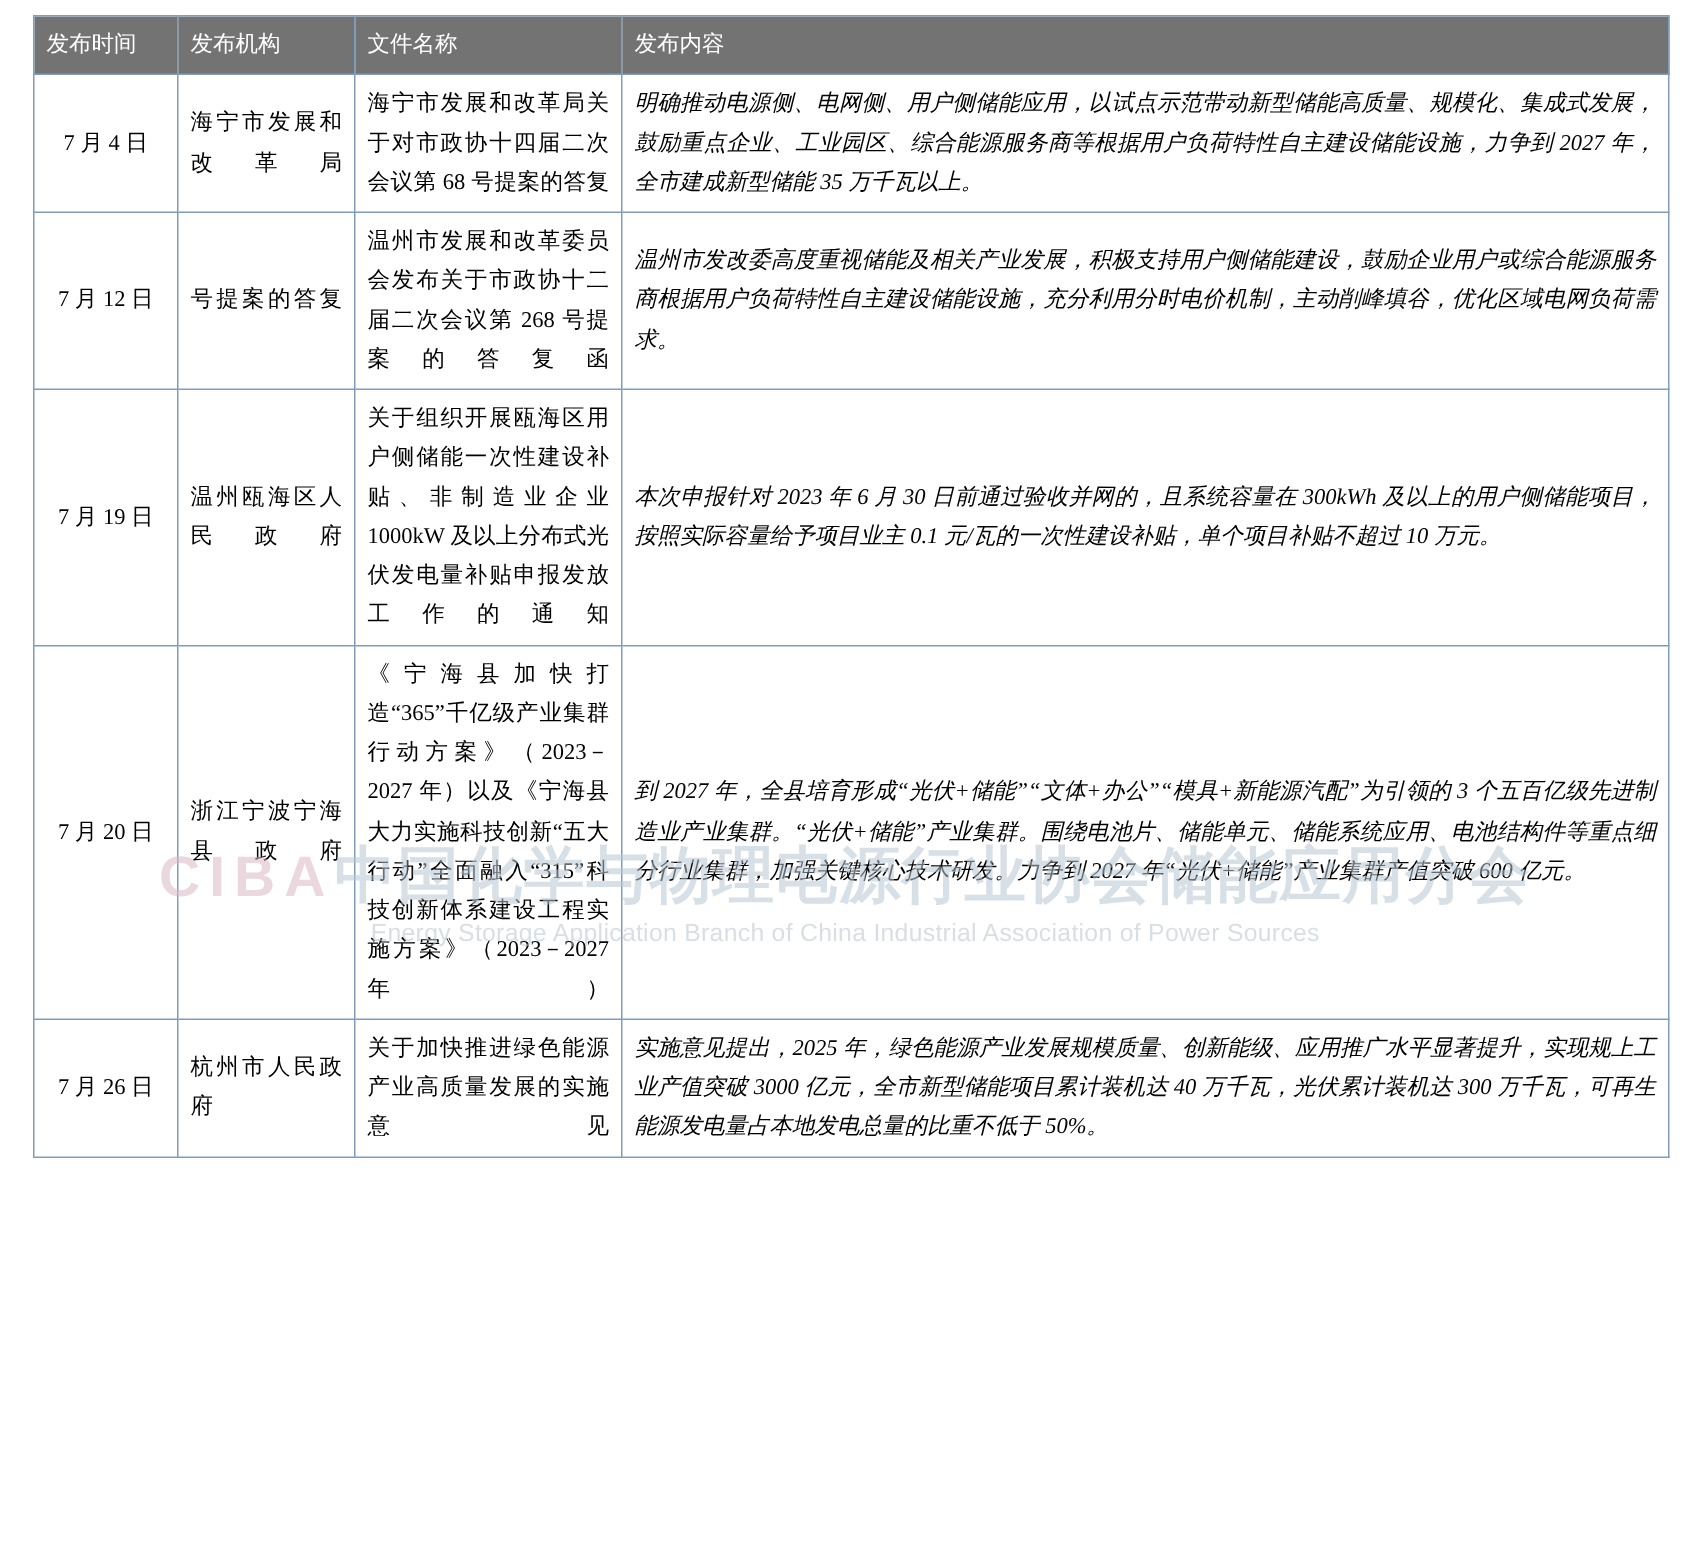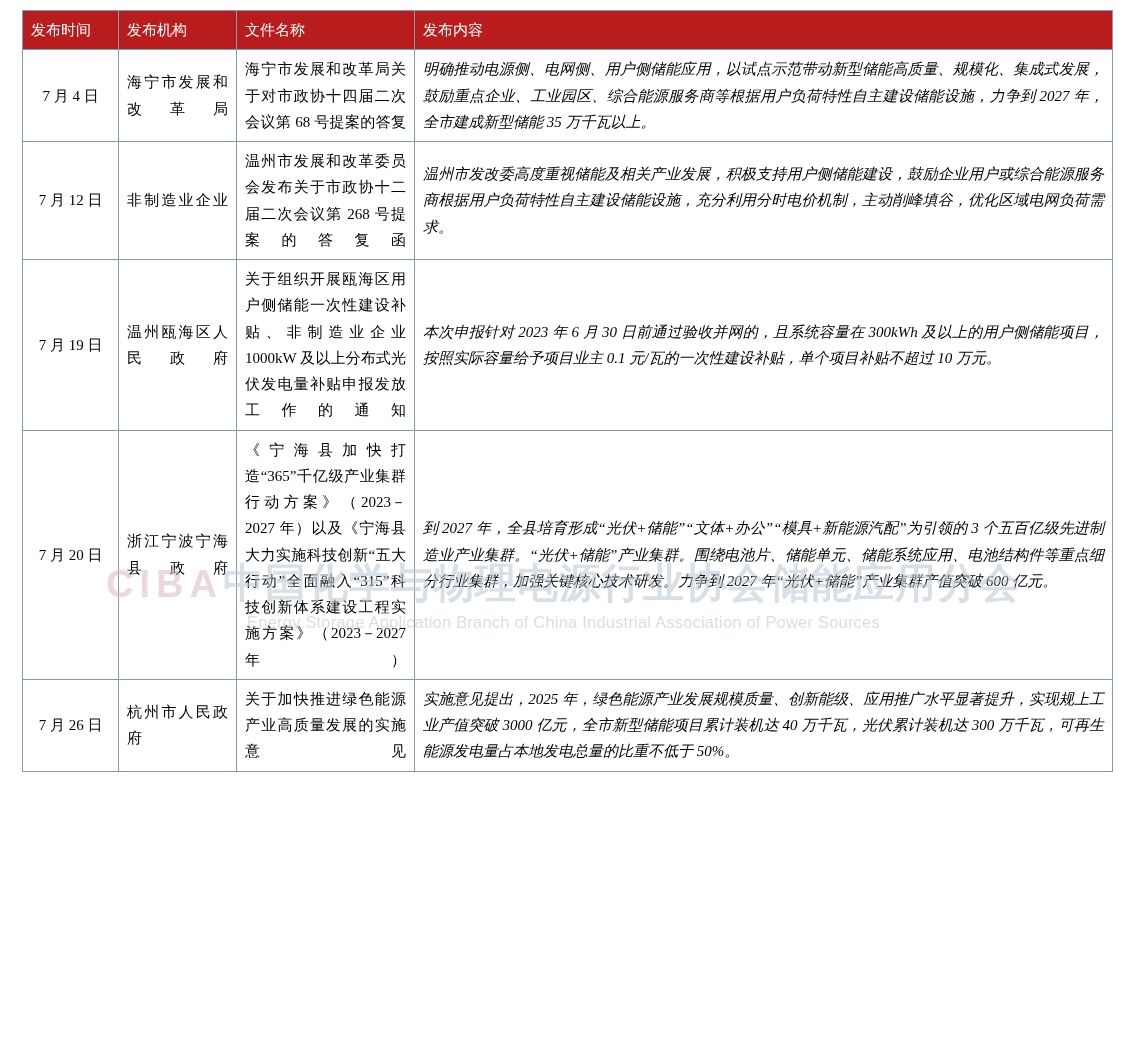--- a/index.html
+++ b/index.html
@@ -35,21 +35,21 @@
   table.doc-table col.c4 { width: 698px; }
 
   table.doc-table th, table.doc-table td {
     border: 1px solid #7f9db9;
     vertical-align: middle;
     padding: 6px 8px;
     font-size: 15px;
     line-height: 1.75;
   }
   thead th {
-    background: #b91c1c;
+    background: #737373;
     color: #ffffff;
     font-weight: normal;
     text-align: left;
     padding: 7px 10px;
     font-size: 15.5px;
     border: 1px solid #2e74b5;
   }
   td.col-date {
     text-align: center;
     white-space: nowrap;
@@ -136,21 +136,21 @@
     </thead>
     <tbody>
       <tr>
         <td class="col-date">7 月 4 日</td>
         <td class="col-org">海宁市发展和改革局</td>
         <td class="col-file">海宁市发展和改革局关于对市政协十四届二次会议第 68 号提案的答复</td>
         <td class="col-content">明确推动电源侧、电网侧、用户侧储能应用，以试点示范带动新型储能高质量、规模化、集成式发展，鼓励重点企业、工业园区、综合能源服务商等根据用户负荷特性自主建设储能设施，力争到 2027 年，全市建成新型储能 35 万千瓦以上。</td>
       </tr>
       <tr>
         <td class="col-date">7 月 12 日</td>
-        <td class="col-org">非制造业企业</td>
+        <td class="col-org">号提案的答复</td>
         <td class="col-file">温州市发展和改革委员会发布关于市政协十二届二次会议第 268 号提案的答复函</td>
         <td class="col-content">温州市发改委高度重视储能及相关产业发展，积极支持用户侧储能建设，鼓励企业用户或综合能源服务商根据用户负荷特性自主建设储能设施，充分利用分时电价机制，主动削峰填谷，优化区域电网负荷需求。</td>
       </tr>
       <tr>
         <td class="col-date">7 月 19 日</td>
         <td class="col-org">温州瓯海区人民政府</td>
         <td class="col-file">关于组织开展瓯海区用户侧储能一次性建设补贴、非制造业企业 1000kW 及以上分布式光伏发电量补贴申报发放工作的通知</td>
         <td class="col-content">本次申报针对 2023 年 6 月 30 日前通过验收并网的，且系统容量在 300kWh 及以上的用户侧储能项目，按照实际容量给予项目业主 0.1 元/瓦的一次性建设补贴，单个项目补贴不超过 10 万元。</td>
       </tr>
       <tr>

